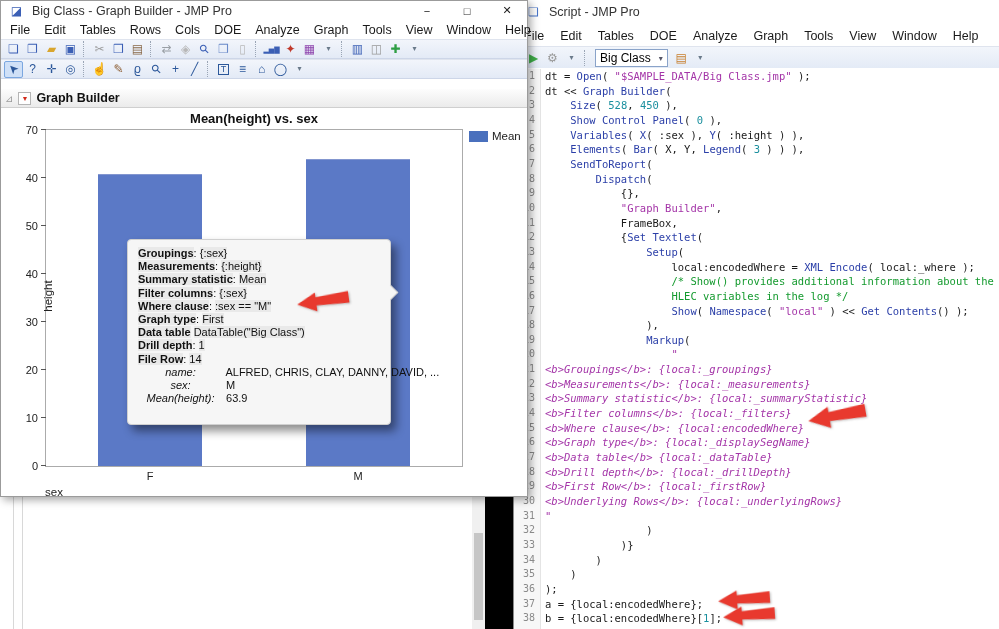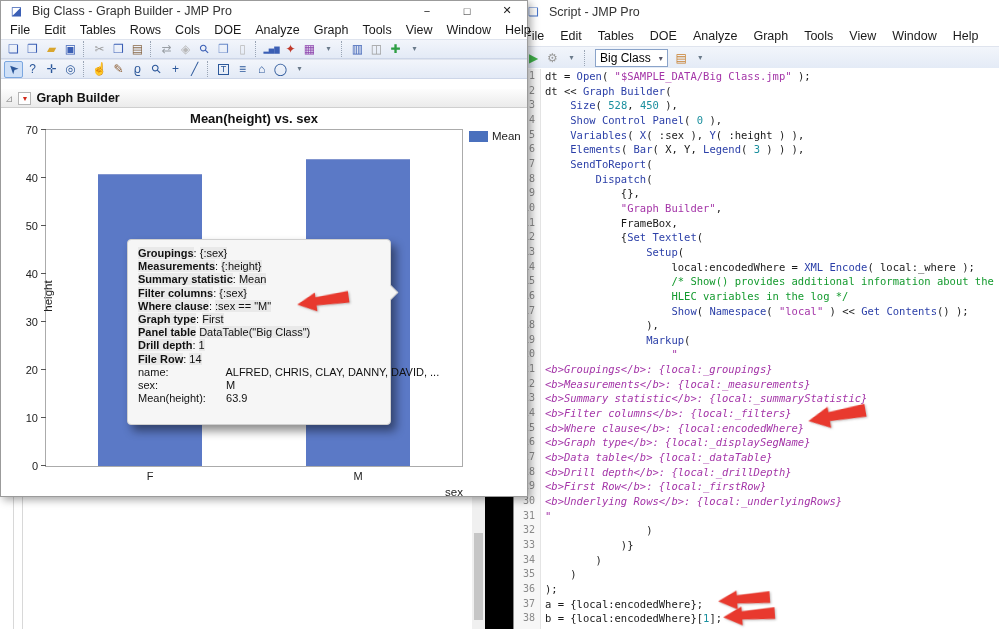--- a/index.html
+++ b/index.html
@@ -64,36 +64,36 @@
   
   #chart { position:absolute; left:0; right:0; top:107px; bottom:0; background:#fff; }
   #chart-title { position:absolute; left:44px; width:418px; top:3px; text-align:center; font-size:13px; font-weight:bold; color:#111; }
   #plot { position:absolute; left:44px; top:21px; width:418px; height:338px; border:1px solid #ababab; background:#fff; }
   .bar { position:absolute; bottom:0; width:25%; background:#5b79c6; border-top:1px solid #8396cf; }
   .ytick-label { position:absolute; right:calc(100% + 8px); transform:translateY(50%); font-size:11px; color:#222; }
   .ytick-mark { position:absolute; right:100%; width:5px; height:1px; background:#555; }
   #ylabel { position:absolute; left:-38px; top:50%; transform:rotate(-90deg) translateX(0); transform-origin:center;
             font-size:11.5px; color:#222; width:80px; text-align:center; margin-top:-8px; }
   .xtick-label { position:absolute; top:calc(100% + 4px); transform:translateX(-50%); font-size:11px; color:#222; }
-  #xlabel { position:absolute; left:44px; width:418px; top:378px; text-align:right; font-size:11.5px; color:#222; }
+  #xlabel { position:absolute; left:44px; width:418px; top:378px; text-align:left; font-size:11.5px; color:#222; }
   #legend { position:absolute; left:468px; top:22px; display:flex; align-items:center; gap:4px; }
   #legend-swatch { width:19px; height:11px; background:#4a70bd; }
   #legend-label { font-size:11.5px; color:#222; }
 
   
   #tooltip { position:absolute; left:126px; top:238px; width:264px; height:186px; background:#f6f6f6;
              border:1px solid #d0d0d0; border-radius:4px; box-shadow:5px 6px 10px rgba(0,0,0,.45);
              padding:7px 10px; font-size:11px; color:#111; }
   #tooltip .ptr { position:absolute; right:-6px; top:47px; width:11px; height:11px; background:#f6f6f6;
                   border-right:1px solid #d0d0d0; border-top:1px solid #d0d0d0; transform:rotate(45deg); }
   .tt-row { height:13.2px; line-height:13.2px; white-space:nowrap; }
   .tt-row b { background:#e9e9e9; }
   .tt-row .val { background:#e9e9e9; }
   .tt-detail { height:13.2px; line-height:13.2px; white-space:pre; }
-  .tt-detail .lbl { display:inline-block; width:85px; text-align:left; }
+  .tt-detail .lbl { display:inline-block; width:85px; text-align:center;font-style:italic; }
 
   
   .red-arrow { position:absolute; pointer-events:none; filter:drop-shadow(1px 1.5px 1px rgba(0,0,0,.25)); }
 </style>
 </head>
 <body>
 
 <div id="stage">
 
   <div class="bg-vline" style="left:13px"></div>
@@ -372,21 +372,21 @@
 
     <div id="tooltip">
       <div class="ptr"></div>
       <div id="tt-rows">
           <div class="tt-row"><b>Groupings</b>: <span class="val">{:sex}</span></div>
           <div class="tt-row"><b>Measurements</b>: <span class="val">{:height}</span></div>
           <div class="tt-row"><b>Summary statistic</b>: <span class="val">Mean</span></div>
           <div class="tt-row"><b>Filter columns</b>: <span class="val">{:sex}</span></div>
           <div class="tt-row"><b>Where clause</b>: <span class="val">:sex == "M"</span></div>
           <div class="tt-row"><b>Graph type</b>: <span class="val">First</span></div>
-          <div class="tt-row"><b>Panel table</b> <span class="val">DataTable("Big Class")</span></div>
+          <div class="tt-row"><b>Data table</b> <span class="val">DataTable("Big Class")</span></div>
           <div class="tt-row"><b>Drill depth</b>: <span class="val">1</span></div>
           <div class="tt-row"><b>File Row</b>: <span class="val">14</span></div>
           <div class="tt-detail"><span class="lbl">name:</span> ALFRED, CHRIS, CLAY, DANNY, DAVID, ...</div>
           <div class="tt-detail"><span class="lbl">sex:</span> M</div>
           <div class="tt-detail"><span class="lbl">Mean(height):</span> 63.9</div>
         </div>
     </div>
   </div>
 
   <svg class="red-arrow" style="left:297px; top:290px; transform:rotate(-8deg);" width="52" height="22" viewBox="0 0 60 22">

